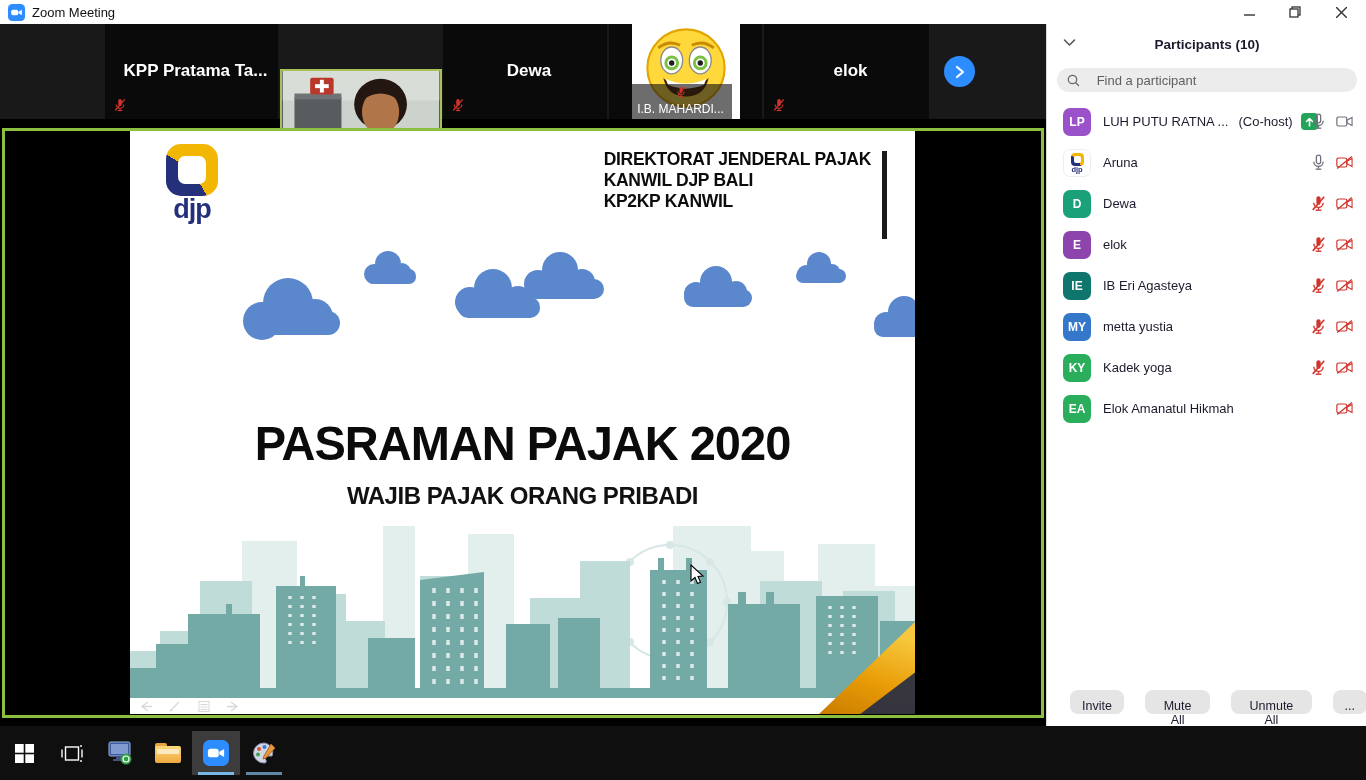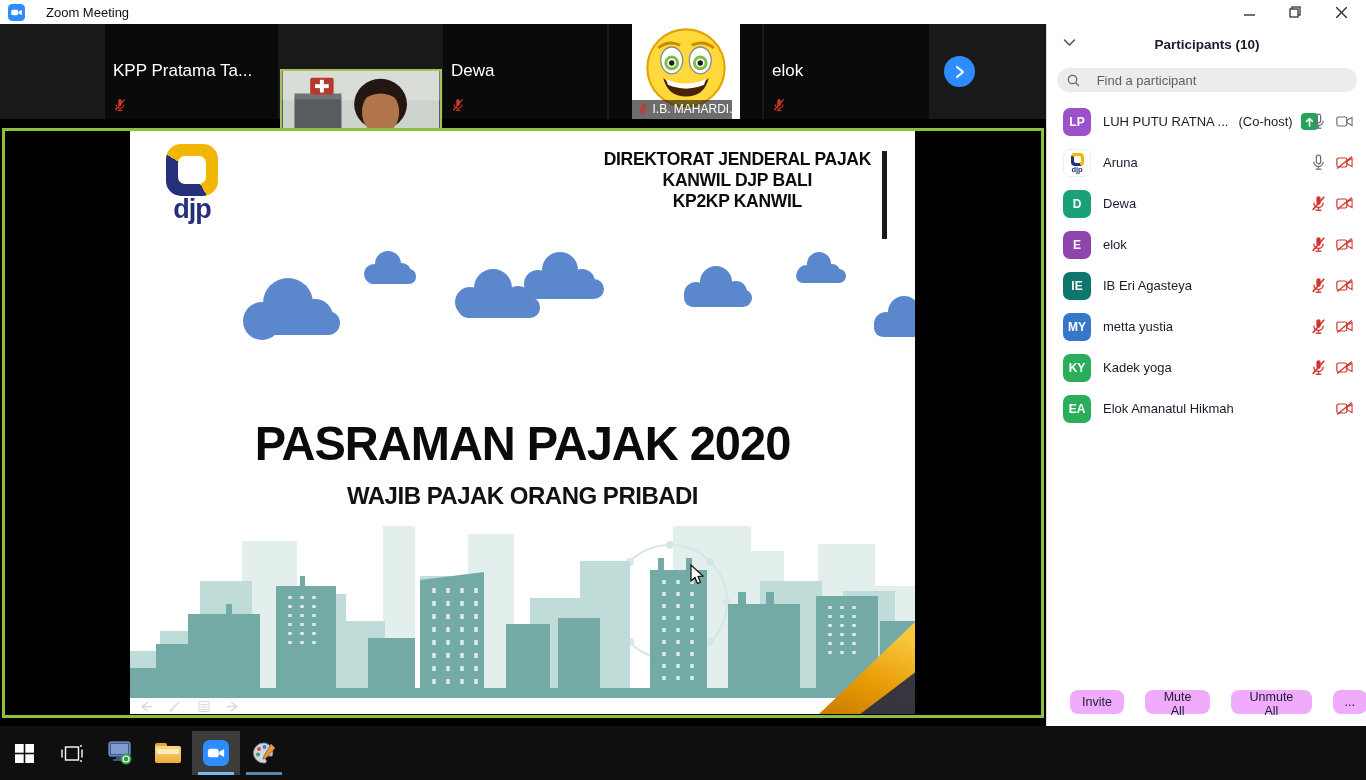--- a/index.html
+++ b/index.html
@@ -4,52 +4,52 @@
 <style>
   * { margin:0; padding:0; box-sizing:border-box; }
   html,body { width:1366px; height:780px; overflow:hidden; background:#000;
               font-family:"Liberation Sans", sans-serif; }
   .app { position:relative; width:1366px; height:780px; }
 
   
   .titlebar { position:absolute; left:0; top:0; width:1366px; height:24px; background:#fff;
               display:flex; align-items:center; z-index:40; }
   .titlebar .zlogo { width:17px; height:17px; margin-left:8px; }
-  .titlebar .ttl { font-size:13px; color:#111; margin-left:21px;text-align:right; }
+  .titlebar .ttl { font-size:13px; color:#111; margin-left:7px;text-align:right; }
   .wctl { position:absolute; top:0; height:24px; width:46px; display:flex; align-items:center; justify-content:center; cursor:default; }
   .wctl svg { stroke:#333; }
   .wc-min { left:1226px; } .wc-max { left:1272px; } .wc-close { left:1318px; }
 
   
   .main { position:absolute; left:0; top:24px; width:1046px; height:702px; background:#000; overflow:hidden; }
   .strip { position:absolute; left:0; top:0; width:1046px; height:95px; background:#191919; }
   .tile { position:absolute; top:0; height:95px; background:#0a0a0a; }
   .tile .nm { position:absolute; left:8px; right:0; top:50%; transform:translateY(-56%);
-              color:#fff; font-weight:normal; font-size:17px; }
+              text-align:center; color:#fff; font-weight:bold; font-size:17px; }
   .tile .mic { position:absolute; left:8px; bottom:7px; width:14px; height:14px; color:#d0342c; }
   .tile.video { border:2px solid #a8c058; background:#30393d;margin-top:45px; }
   .tile .lbl { position:absolute; left:0; bottom:0; background:rgba(20,20,20,.62); color:#fff;
                font-size:12px; padding:2px 7px 3px 5px; display:flex; align-items:center; gap:4px; max-width:100%; white-space:nowrap; }
   .tile .lbl .mic2 { width:12px; height:12px; color:#d0342c; flex:0 0 auto; }
   .emoji-box { position:absolute; left:50%; top:0; transform:translateX(-50%); width:108px; height:95px; background:#fff; }
   .emoji-box svg.face { position:absolute; left:50%; top:46%; transform:translate(-50%,-50%); width:84px; height:84px; }
   .next-btn { position:absolute; left:944px; top:32px; width:31px; height:31px; border-radius:50%;
               background:#2d8cff; display:flex; align-items:center; justify-content:center; cursor:pointer; }
 
   .share-frame { position:absolute; left:2px; top:104px; width:1042px; height:590px;
                  border:3px solid #8cbe3f; background:#000; }
   
   .slide { position:absolute; left:130px; top:107px; width:785px; height:583px; background:#fff; overflow:hidden; }
   .djp { position:absolute; left:22px; top:13px; width:80px; text-align:center; }
   .djp-mark { width:52px; height:52px; margin:0 auto; border-radius:15px; position:relative;
               background:conic-gradient(from 150deg, #25307a 0 42%, #f2b705 42% 100%); }
   .djp-mark::after { content:""; position:absolute; left:12px; top:12px; right:12px; bottom:12px;
                      background:#fff; border-radius:7px; }
   .djp-txt { font-size:27px; font-weight:bold; color:#25307a; line-height:26px; letter-spacing:-1px; }
-  .org { position:absolute; right:44px; top:18px; text-align:center; color:#0c0c0c;
+  .org { position:absolute; right:44px; top:18px; text-align:left; color:#0c0c0c;
          font-weight:bold; font-size:17.5px; line-height:21px; letter-spacing:-0.3px; }
   .org-bar { position:absolute; right:28px; top:20px; width:5px; height:88px; background:#1a1a1a; }
   .clouds { position:absolute; left:0; top:118px; width:785px; height:125px; }
   .s-title { position:absolute; left:0; right:0; top:284px; text-align:center; color:#0b0b0b;
              font-size:47px; font-weight:800; letter-spacing:-1px; transform:scaleY(1.04); }
   .s-sub { position:absolute; left:0; right:0; top:351px; text-align:center; color:#111;
            font-size:24px; font-weight:bold; letter-spacing:-0.5px; }
   .skyline { position:absolute; left:0; bottom:16px; width:785px; height:172px; }
   .corner { position:absolute; right:0; bottom:0; width:96px; height:92px;
             background:linear-gradient(200deg,#f7c83d 15%,#e89b05 60%,#c97c00 100%);
@@ -83,21 +83,21 @@
   .av.pic { background:#fff; border:1px solid #eee; overflow:hidden; }
   .av.pic svg { width:26px; height:26px; }
   .pname { font-size:13px; color:#1b1b2d; margin-left:12px; white-space:nowrap; }
   .prole { font-size:13px; color:#1b1b2d; margin-left:10px; }
   .pbadge { width:17px; height:17px; border-radius:4px; background:#23a559; margin-left:8px;
             display:flex; align-items:center; justify-content:center; }
   .rIcons { position:absolute; right:14px; display:flex; gap:9px; align-items:center; }
   .ric { width:17px; height:17px; }
   .red { color:#d0342c; } .gray { color:#6e6e7a; }
   .p-btns { position:absolute; left:0; top:666px; width:320px; display:flex; gap:21px; padding-left:23px; }
-  .pbtn { background:#f0abfc; border:none; border-radius:8px; height:24px; padding:0 12px;
+  .pbtn { background:#e5e5e5; border:none; border-radius:8px; height:24px; padding:9px 12px;
           font-size:12.5px; color:#1b1b2d; font-family:"Liberation Sans", sans-serif; cursor:pointer; }
 
   
   .taskbar { position:absolute; left:0; top:726px; width:1366px; height:54px; background:#0f0f0f; z-index:50; }
   .tb-cell { position:absolute; top:5px; width:48px; height:44px; display:flex; align-items:center; justify-content:center; cursor:pointer; }
   .tb-cell.active { background:#3c3c3c; }
   .underline { position:absolute; left:6px; right:6px; bottom:0px; height:3px; background:#76b9e6; }
   .folder { position:relative; width:26px; height:20px; }
   .folder .fb { position:absolute; left:0; top:0; width:12px; height:6px; background:#e8a33d; border-radius:2px 2px 0 0; }
   .folder .ff { position:absolute; left:0; top:3px; width:26px; height:17px; border-radius:2px;
@@ -217,21 +217,21 @@
         <svg class="mic">
             <use href="#i-mic-off"></use>
           </svg>
       </div>
 
       <div class="tile" style="left:609px;width:153px;">
         <div class="emoji-box">
           <svg class="face">
               <use href="#i-smiley"></use>
             </svg>
-          <div class="lbl" style="right:8px;">
+          <div class="lbl" style="right:8px;flex-direction:column;">
             <svg class="mic2">
                 <use href="#i-mic-off"></use>
               </svg>
             <span>I.B. MAHARDI...</span>
           </div>
         </div>
       </div>
 
       <div class="tile" style="left:764px;width:165px;">
         <div class="nm">elok</div>

